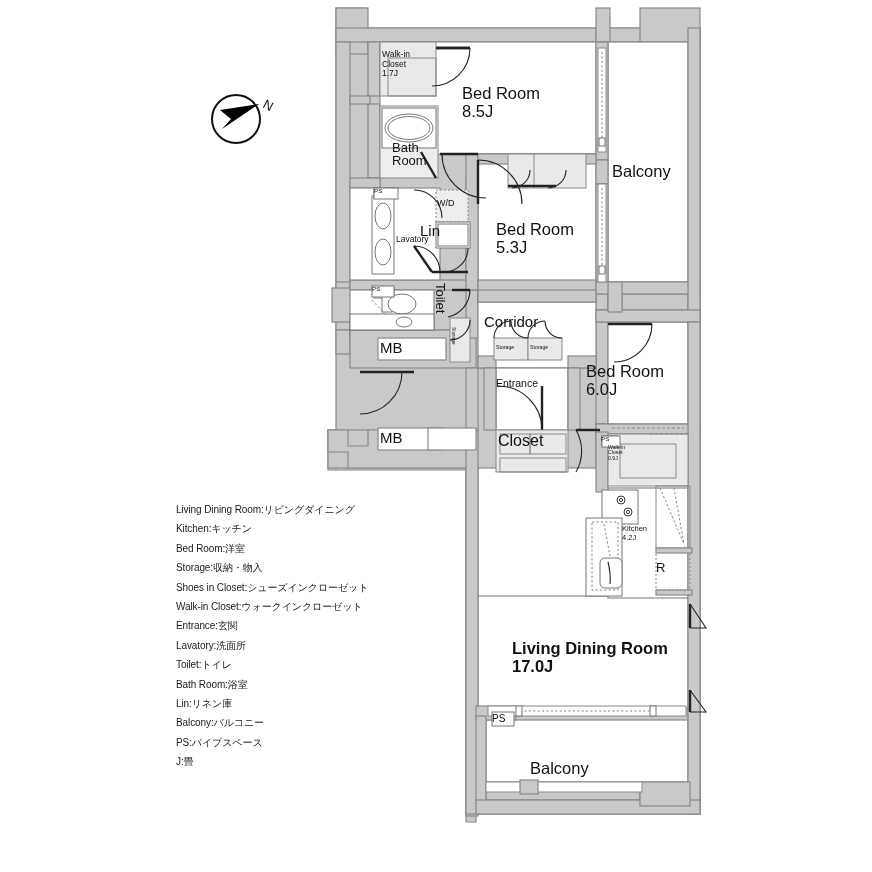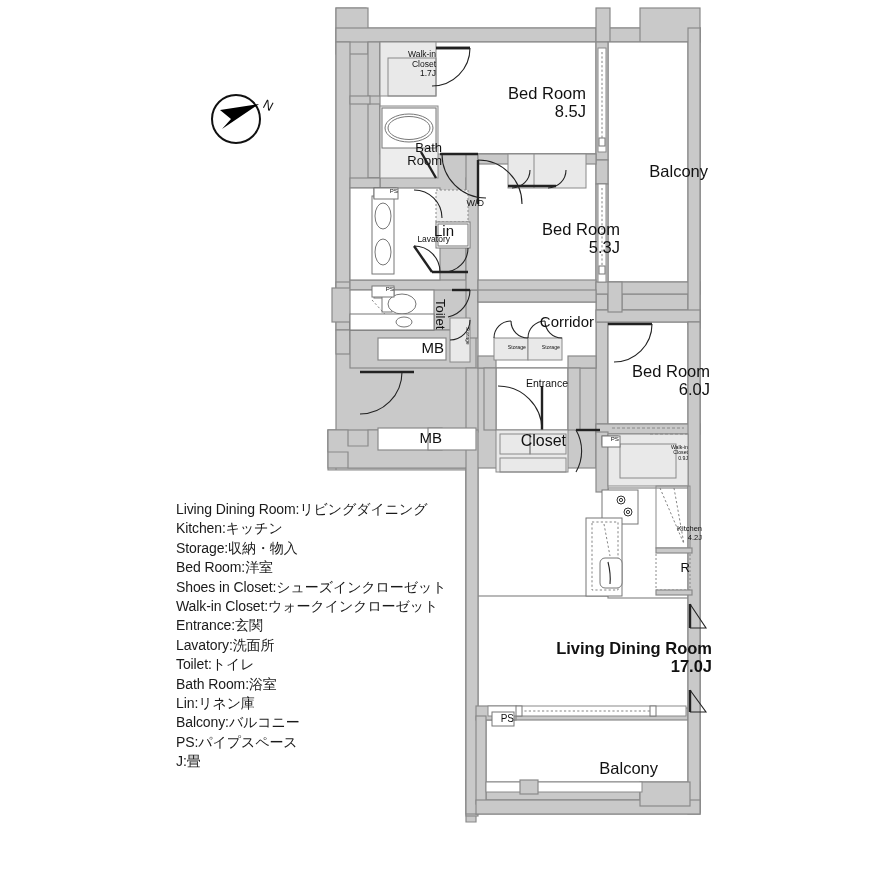--- a/index.html
+++ b/index.html
@@ -1,24 +1,24 @@
 <!DOCTYPE html>
 <html><head>
 <meta charset="utf-8">
 <style>
   html,body{margin:0;padding:0;background:#ffffff;}
   body{width:872px;height:872px;position:relative;font-family:"Liberation Sans","DejaVu Sans",sans-serif;color:#111;overflow:hidden;}
   #plan{position:absolute;left:0;top:0;width:872px;height:872px;}
-  .legend{position:absolute;left:176px;top:500px;width:320px;font-size:14px;line-height:19.4px;color:#1a1a1a;white-space:nowrap;}
+  .legend{position:absolute;left:176px;top:500px;width:320px;font-size:10px;line-height:19.4px;color:#1a1a1a;white-space:nowrap;}
   .legend div{letter-spacing:-0.1px;}
-  .lbl{position:absolute;color:#111;text-align:right;line-height:1.12;white-space:nowrap;}
+  .lbl{position:absolute;color:#111;text-align:left;line-height:1.12;white-space:nowrap;}
   .lbl.big{font-size:16.5px;}
   .lbl.med{font-size:13px;}
   .lbl.sm{font-size:8.5px;}
-  .lbl.xs{font-size:6px;margin-left:24px;}
+  .lbl.xs{font-size:6px;}
   .lbl.tiny{font-size:5.2px;}
   .vert{writing-mode:vertical-rl;}
 </style>
 </head>
 <body>
 
 <svg id="plan" viewBox="0 0 872 872">
   <defs>
     <style>
       .w{fill:#c9c9c9;stroke:#8a8a8a;stroke-width:1.2;}
@@ -343,21 +343,21 @@
 <div class="lbl big" style="left:496px;top:220px;width:124px;">
   <span>Bed Room</span><br>
   <span>5.3J</span>
 </div>
 
 <div class="lbl big" style="left:586px;top:362px;width:124px;">
   <span>Bed Room</span><br>
   <span>6.0J</span>
 </div>
 
-<div class="lbl med" style="left:380px;top:142px;width:62px;line-height:0.98;">
+<div class="lbl med" style="left:380px;top:142px;width:62px;line-height:0.98;padding-left:12px;">
   <span>Bath</span><br>
   <span>Room</span>
 </div>
 
 <div class="lbl sm" style="left:396px;top:235px;width:54px;">Lavatory</div>
 <div class="lbl med vert" style="left:432px;top:283px;height:46px;">Toilet</div>
 <div class="lbl med" style="left:420px;top:223px;width:34px;font-size:15px;">Lin</div>
 <div class="lbl sm" style="left:437px;top:198px;width:47px;font-size:9px;">W/D</div>
 
 <div class="lbl med" style="left:484px;top:314px;width:110px;font-size:15px;">Corridor</div>
@@ -401,22 +401,22 @@
 
 <svg style="position:absolute;left:206px;top:88px;width:74px;height:62px;" viewBox="0 0 74 62">
   <circle cx="30" cy="31" r="24" fill="#ffffff" stroke="#111" stroke-width="2"></circle>
   <path d="M53,16 L16,41 L25,31 L14,22 Z" fill="#000"></path>
   <text x="56" y="19" font-family="Liberation Sans, sans-serif" font-size="13" fill="#111" transform="rotate(28 56 19)">N</text>
 </svg>
 
 <div class="legend">
   <div>Living Dining Room:リビングダイニング</div>
   <div>Kitchen:キッチン</div>
+  <div>Bed Room:洋室</div>
   <div>Storage:収納・物入</div>
-  <div>Bed Room:洋室</div>
   <div>Shoes in Closet:シューズインクローゼット</div>
   <div>Walk-in Closet:ウォークインクローゼット</div>
   <div>Entrance:玄関</div>
   <div>Lavatory:洗面所</div>
   <div>Toilet:トイレ</div>
   <div>Bath Room:浴室</div>
   <div>Lin:リネン庫</div>
   <div>Balcony:バルコニー</div>
   <div>PS:パイプスペース</div>
   <div>J:畳</div>

